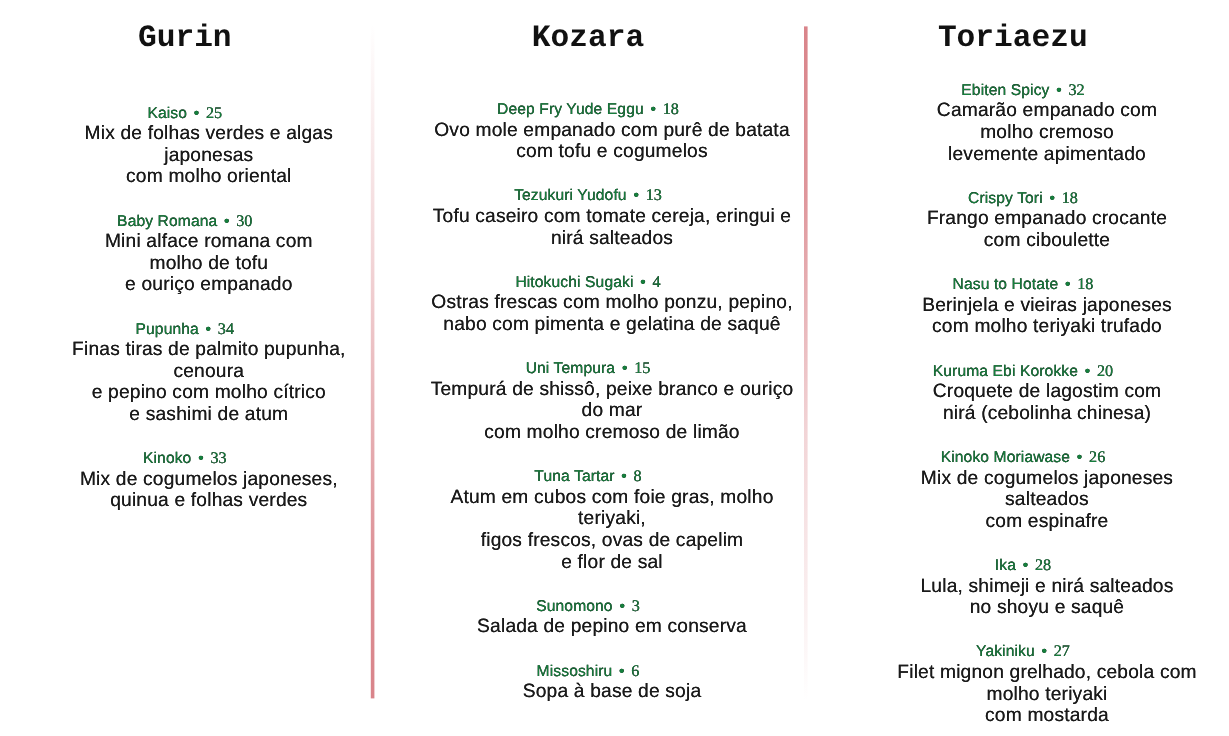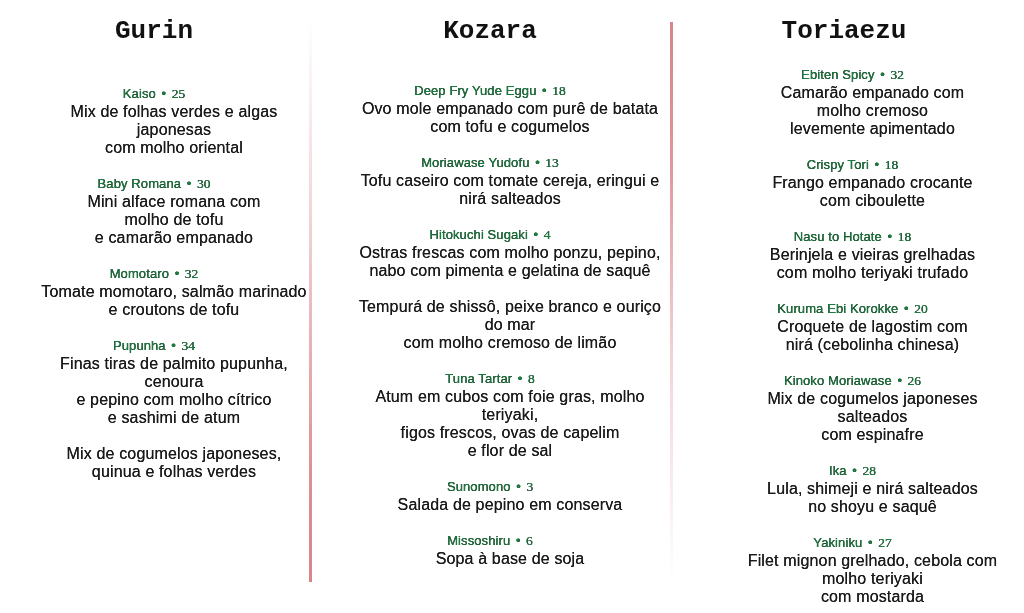--- a/index.html
+++ b/index.html
@@ -97,61 +97,58 @@
   <div class="items">
     <div class="item">
       <div class="item-head"><span class="item-name">Kaiso</span> <span class="item-sep">•</span> <span class="item-price">25</span></div>
       <div class="item-desc">Mix de folhas verdes e algas japonesas
 com molho oriental</div>
     </div>
     <div class="item">
       <div class="item-head"><span class="item-name">Baby Romana</span> <span class="item-sep">•</span> <span class="item-price">30</span></div>
       <div class="item-desc">Mini alface romana com
 molho de tofu
-e camarão empanado</div>
-    </div>
-    <div class="item">
-      <div class="item-head"><span class="item-name">Momotaro</span> <span class="item-sep">•</span> <span class="item-price">32</span></div>
-      <div class="item-desc">Tomate momotaro, salmão marinado
-e croutons de tofu</div>
+e ouriço empanado</div>
     </div>
     <div class="item">
       <div class="item-head"><span class="item-name">Pupunha</span> <span class="item-sep">•</span> <span class="item-price">34</span></div>
       <div class="item-desc">Finas tiras de palmito pupunha, cenoura
 e pepino com molho cítrico
 e sashimi de atum</div>
     </div>
     <div class="item">
+      <div class="item-head"><span class="item-name">Kinoko</span> <span class="item-sep">•</span> <span class="item-price">33</span></div>
       <div class="item-desc">Mix de cogumelos japoneses,
 quinua e folhas verdes</div>
     </div>
   </div>
 </section>
 
 <div class="divider divider-left"></div>
 
 <section class="column col-kozara">
   <h2 class="section-title">Kozara</h2>
   <div class="items">
     <div class="item">
       <div class="item-head"><span class="item-name">Deep Fry Yude Eggu</span> <span class="item-sep">•</span> <span class="item-price">18</span></div>
       <div class="item-desc">Ovo mole empanado com purê de batata
 com tofu e cogumelos</div>
     </div>
     <div class="item">
-      <div class="item-head"><span class="item-name">Moriawase Yudofu</span> <span class="item-sep">•</span> <span class="item-price">13</span></div>
+      <div class="item-head"><span class="item-name">Tezukuri Yudofu</span> <span class="item-sep">•</span> <span class="item-price">13</span></div>
       <div class="item-desc">Tofu caseiro com tomate cereja, eringui e
 nirá salteados</div>
     </div>
     <div class="item">
       <div class="item-head"><span class="item-name">Hitokuchi Sugaki</span> <span class="item-sep">•</span> <span class="item-price">4</span></div>
       <div class="item-desc">Ostras frescas com molho ponzu, pepino,
 nabo com pimenta e gelatina de saquê</div>
     </div>
     <div class="item">
+      <div class="item-head"><span class="item-name">Uni Tempura</span> <span class="item-sep">•</span> <span class="item-price">15</span></div>
       <div class="item-desc">Tempurá de shissô, peixe branco e ouriço do mar
 com molho cremoso de limão</div>
     </div>
     <div class="item">
       <div class="item-head"><span class="item-name">Tuna Tartar</span> <span class="item-sep">•</span> <span class="item-price">8</span></div>
       <div class="item-desc">Atum em cubos com foie gras, molho teriyaki,
 figos frescos, ovas de capelim
 e flor de sal</div>
     </div>
     <div class="item">
@@ -176,21 +173,21 @@
 molho cremoso
 levemente apimentado</div>
     </div>
     <div class="item">
       <div class="item-head"><span class="item-name">Crispy Tori</span> <span class="item-sep">•</span> <span class="item-price">18</span></div>
       <div class="item-desc">Frango empanado crocante
 com ciboulette</div>
     </div>
     <div class="item">
       <div class="item-head"><span class="item-name">Nasu to Hotate</span> <span class="item-sep">•</span> <span class="item-price">18</span></div>
-      <div class="item-desc">Berinjela e vieiras grelhadas
+      <div class="item-desc">Berinjela e vieiras japoneses
 com molho teriyaki  trufado</div>
     </div>
     <div class="item">
       <div class="item-head"><span class="item-name">Kuruma Ebi Korokke</span> <span class="item-sep">•</span> <span class="item-price">20</span></div>
       <div class="item-desc">Croquete de lagostim com
 nirá (cebolinha chinesa)</div>
     </div>
     <div class="item">
       <div class="item-head"><span class="item-name">Kinoko Moriawase</span> <span class="item-sep">•</span> <span class="item-price">26</span></div>
       <div class="item-desc">Mix de cogumelos japoneses salteados

